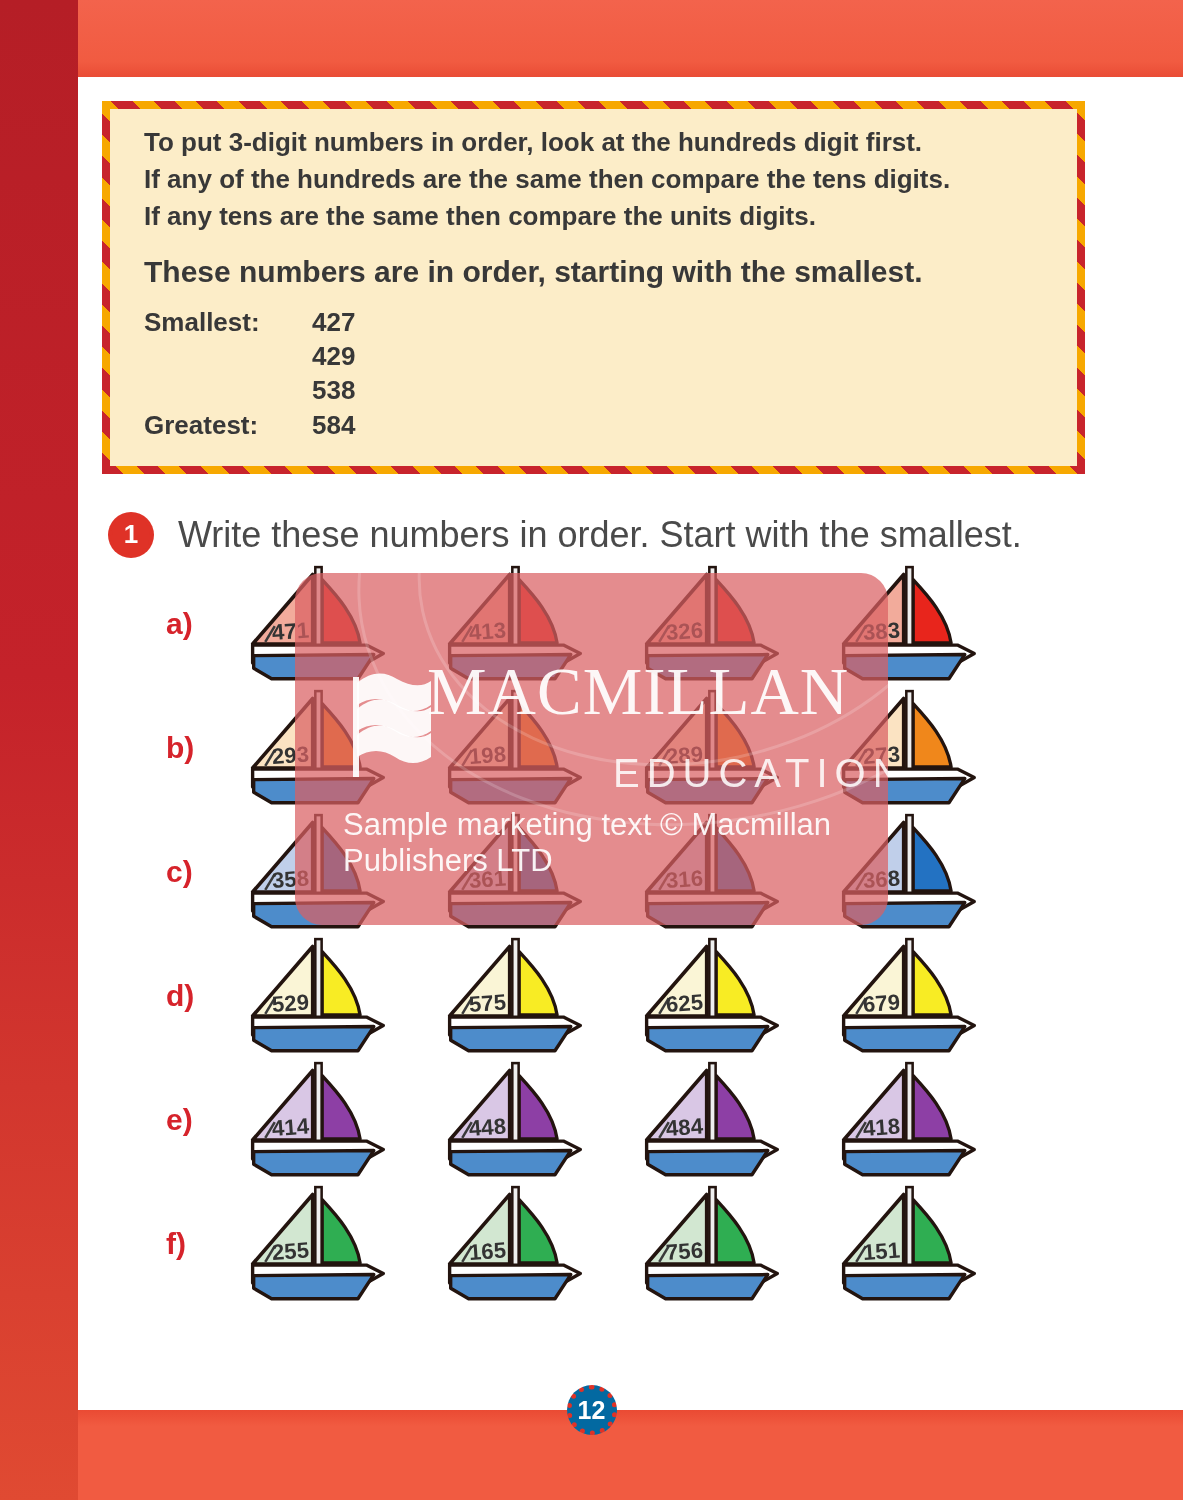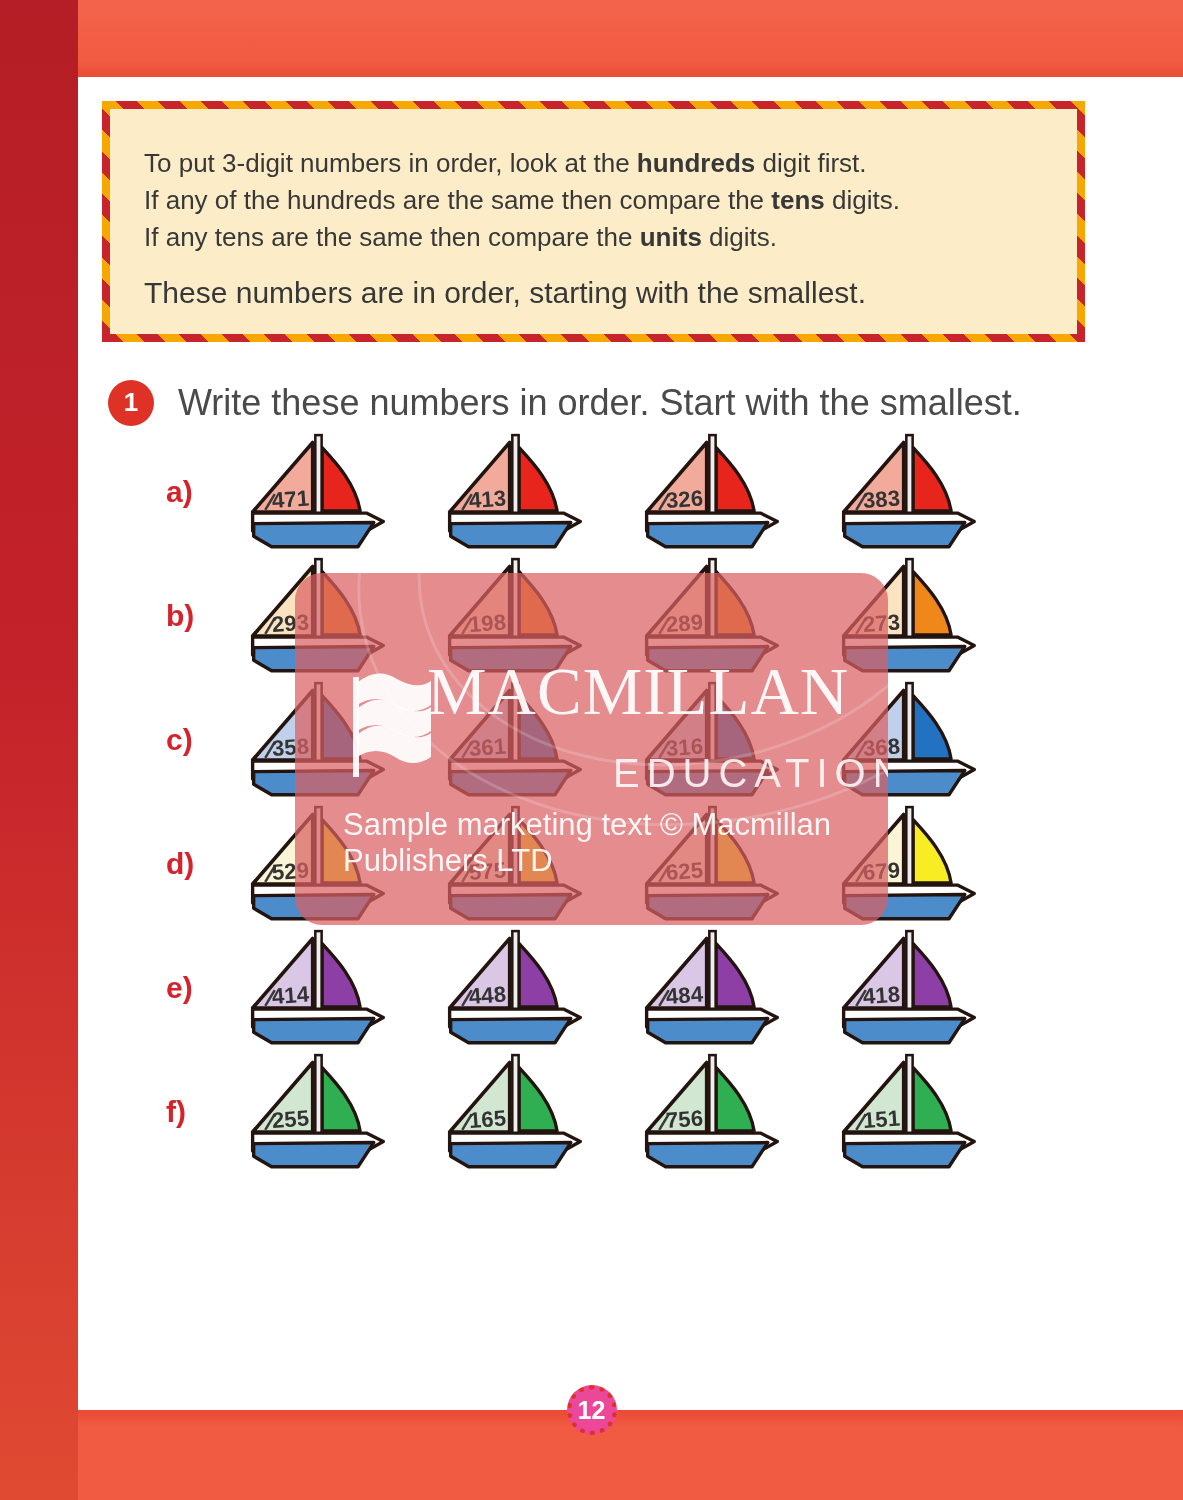--- a/index.html
+++ b/index.html
@@ -12,21 +12,21 @@
     background:linear-gradient(180deg,#f3634c 0%, #f15b41 80%, #e94c35 100%); }
   .bottom-bar { position:absolute; left:78px; top:1410px; right:0; height:90px;
     background:linear-gradient(180deg,#ea4a33 0%, #f15b41 18%, #f15b41 100%); }
 
   .page { position:absolute; left:78px; top:77px; width:1105px; height:1333px; background:#ffffff; }
 
   .page-title { margin:28px 0 0 34px; font-size:43px; font-weight:bold; color:#d6232b; letter-spacing:-0.5px; }
 
   .info-box-wrap { margin:24px 0 0 24px; width:983px; padding:8px;
     background:repeating-linear-gradient(45deg,#c8242c 0 15px,#f7a800 15px 30px); }
-  .info-box { background:#fcedc8; padding:36px 34px 24px 34px; }
+  .info-box { background:#fcedc8; padding:15px 34px 24px 34px;font-weight:bold; }
   .rule-line { font-size:26px; line-height:1.42; color:#383838; }
   .order-intro { font-size:30px; color:#383838; margin-top:20px; }
   .order-table { margin-top:16px; }
   .order-row { display:flex; font-size:26px; color:#383838; line-height:1.32; }
   .order-label { width:168px; }
   .order-value { width:80px; }
 
   .exercise-header { display:flex; align-items:center; gap:24px; margin:38px 0 0 30px; }
   .scallop-badge { width:46px; height:46px; background:#df3227; border:5px dotted #df3227; border-radius:50%;
     color:#fff; font-weight:bold; font-size:26px; display:flex; align-items:center; justify-content:center; }
@@ -45,41 +45,59 @@
   .wm-swirl.s2 { width:700px; height:520px; left:60px; top:-270px; transform:rotate(-10deg); }
   .wm-logo { position:absolute; left:58px; top:92px; }
   .wm-brand { position:absolute; left:132px; top:80px; width:460px;
     font-family:"Liberation Serif", serif; font-size:67px; letter-spacing:1px;
     color:rgba(255,255,255,0.93); }
   .wm-division { position:absolute; left:318px; top:178px; font-size:40px; letter-spacing:7px;
     font-weight:normal; color:rgba(255,255,255,0.85); }
   .wm-caption { position:absolute; left:48px; top:234px; font-size:31px; color:rgba(255,255,255,0.92); }
 
   .page-badge { position:absolute; left:50%; top:1385px; transform:translateX(-50%);
-    width:50px; height:50px; background:#ec4899; border:5px dotted #df3227; border-radius:50%;
+    width:50px; height:50px; background:#0369a1; border:5px dotted #df3227; border-radius:50%;
     color:#fff; font-weight:bold; font-size:25px; display:flex; align-items:center; justify-content:center; }
 </style>
 </head>
 <body>
 
 <div class="canvas">
   <div class="left-band"></div>
   <div class="top-bar"></div>
   <div class="bottom-bar"></div>
 
   <div class="page">
 
     <div class="info-box-wrap">
       <div class="info-box">
         <div id="rules">
             <p class="rule-line"><span>To put 3-digit numbers in order, look at the </span><b>hundreds</b><span> digit first.</span></p>
             <p class="rule-line"><span>If any of the hundreds are the same then compare the </span><b>tens</b><span> digits.</span></p>
             <p class="rule-line"><span>If any tens are the same then compare the </span><b>units</b><span> digits.</span></p>
           </div>
         <p class="order-intro">These numbers are in order, starting with the smallest.</p>
+        <div class="order-table" id="order-table">
+            <div class="order-row">
+              <span class="order-label">Smallest:</span>
+              <span class="order-value">427</span>
+            </div>
+            <div class="order-row">
+              <span class="order-label"></span>
+              <span class="order-value">429</span>
+            </div>
+            <div class="order-row">
+              <span class="order-label"></span>
+              <span class="order-value">538</span>
+            </div>
+            <div class="order-row">
+              <span class="order-label">Greatest:</span>
+              <span class="order-value">584</span>
+            </div>
+          </div>
       </div>
     </div>
 
     <div class="exercise-header">
       <div class="scallop-badge">1</div>
       <div class="prompt">Write these numbers in order. Start with the smallest.</div>
     </div>
 
     <div class="boats" id="boats">
         <div class="boat-row">

